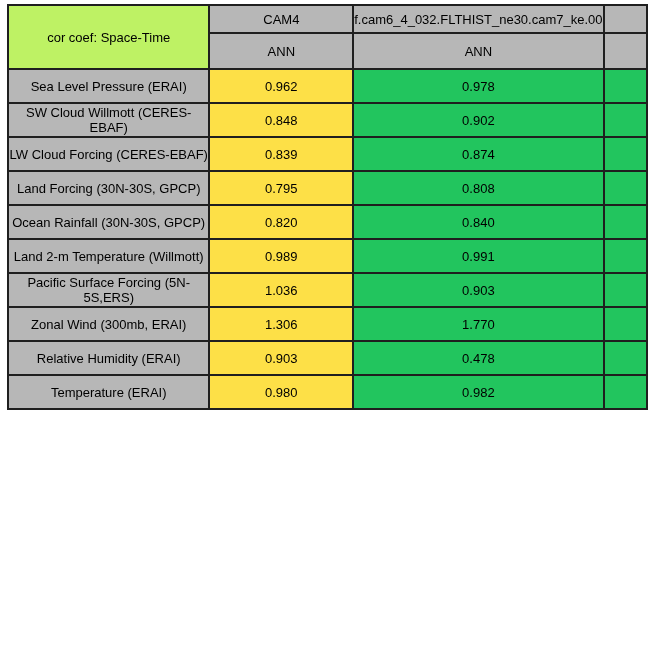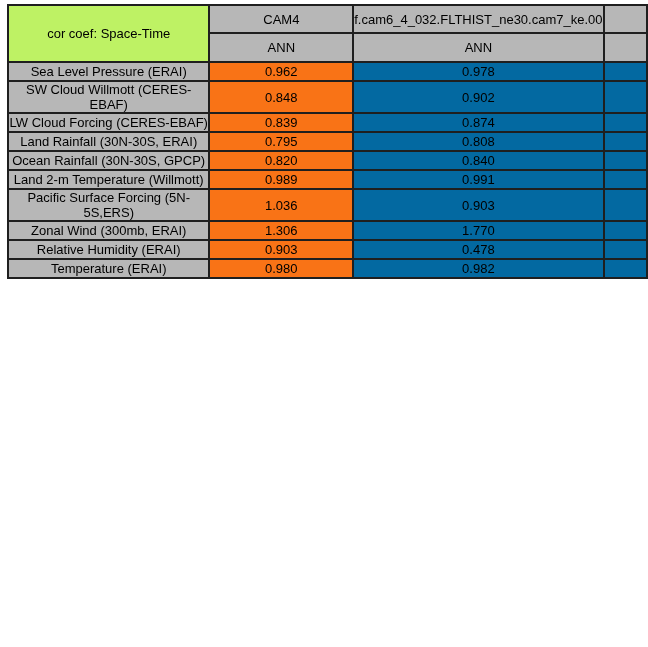--- a/index.html
+++ b/index.html
@@ -24,25 +24,25 @@
     vertical-align:middle;
     font-size:13px;
     color:#000;
   }
   td.title-cell{
     background:#bef264;
     font-size:16px;
   }
   td.hdr{ background:#B7B7B7; }
   td.lbl{ background:#B7B7B7; }
-  td.val-base{ background:#f97316; }
-  td.val-test{ background:#0369a1; }
+  td.val-base{ background:#fde047; }
+  td.val-test{ background:#22c55e; }
   tr.h1{ height:28px; }
-  tr.h2{ height:29px; }
-  tr.d{ height:19px; }
+  tr.h2{ height:36px; }
+  tr.d{ height:34px; }
   .spill{
     display:flex;
     justify-content:center;
     align-items:center;
     white-space:nowrap;
     height:16px;
     overflow:visible;
   }
 </style>
 </head>
@@ -83,21 +83,21 @@
         <td class="val-test">0.902</td>
         <td class="val-test"></td>
       </tr>
       <tr class="d">
         <td class="lbl">LW Cloud Forcing (CERES-EBAF)</td>
         <td class="val-base">0.839</td>
         <td class="val-test">0.874</td>
         <td class="val-test"></td>
       </tr>
       <tr class="d">
-        <td class="lbl">Land Rainfall (30N-30S, ERAI)</td>
+        <td class="lbl">Land Forcing (30N-30S, GPCP)</td>
         <td class="val-base">0.795</td>
         <td class="val-test">0.808</td>
         <td class="val-test"></td>
       </tr>
       <tr class="d">
         <td class="lbl">Ocean Rainfall (30N-30S, GPCP)</td>
         <td class="val-base">0.820</td>
         <td class="val-test">0.840</td>
         <td class="val-test"></td>
       </tr>

